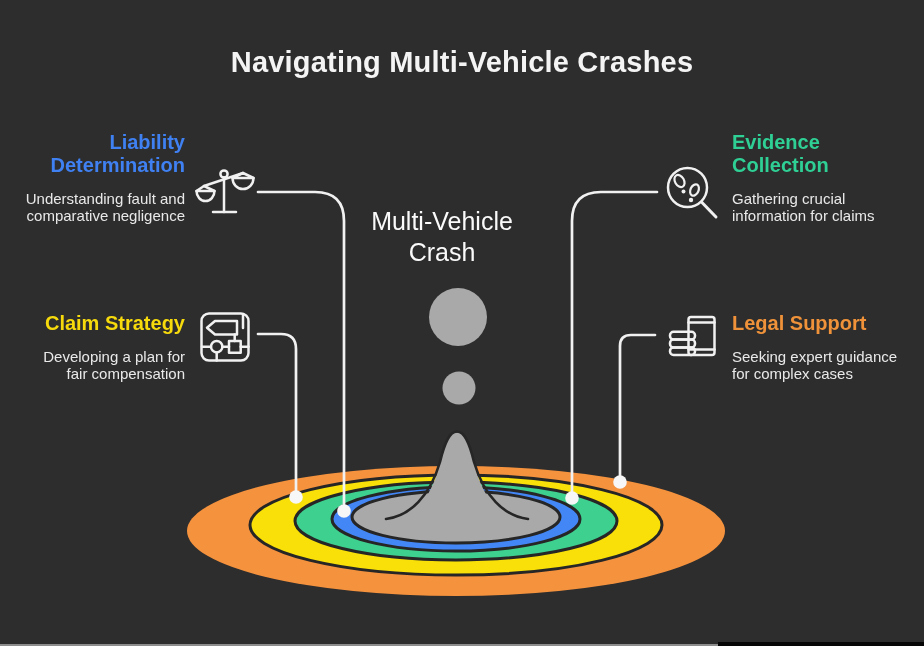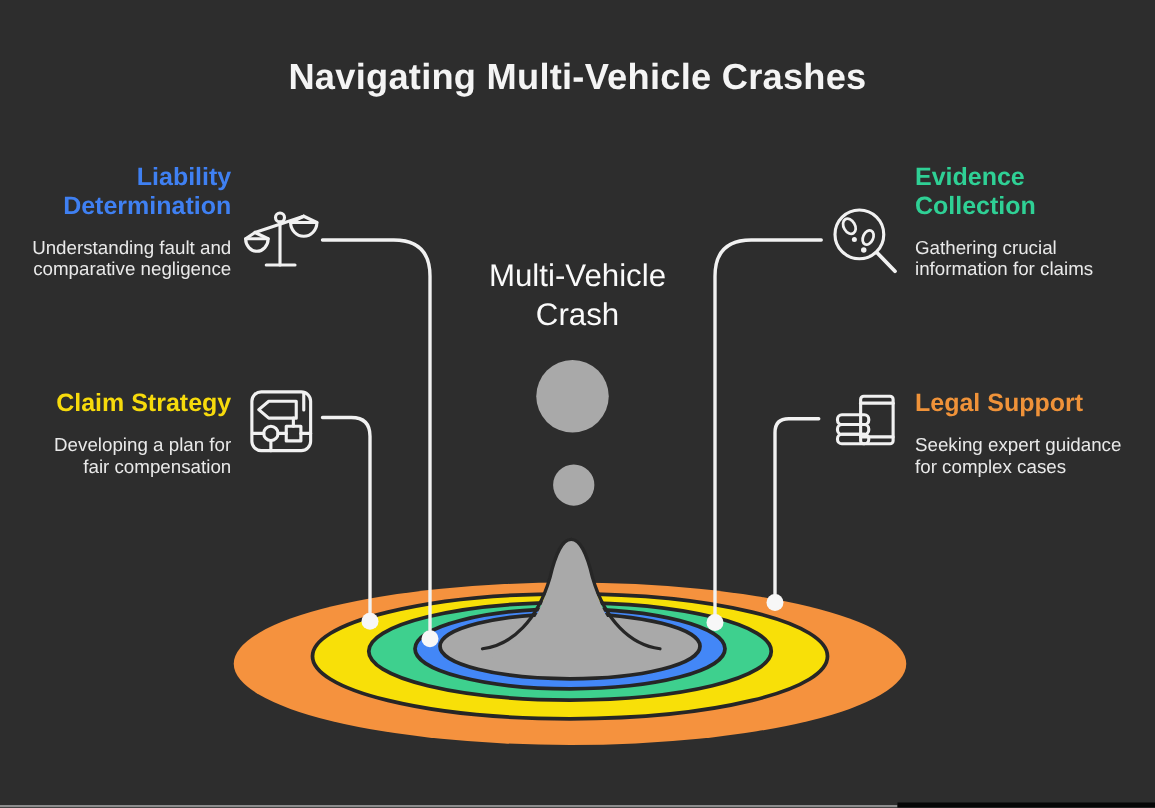--- a/index.html
+++ b/index.html
@@ -19,21 +19,21 @@
   .section{position:absolute;z-index:3;}
   .sec-heading{font-size:20px;font-weight:bold;line-height:23px;white-space:pre-line;}
   .sec-desc{margin-top:13px;font-size:15px;line-height:17px;color:#e9e9e9;white-space:pre-line;}
   .align-right{text-align:right;}
   .pos-liability{top:131px;right:739px;width:210px;}
   .pos-claim{top:312px;right:739px;width:210px;}
   .pos-evidence{top:131px;left:732px;width:195px;}
   .pos-legal{top:312px;left:732px;width:200px;}
 
   .center-label{
-    position:absolute;top:206px;left:312px;width:300px;text-align:center;
+    position:absolute;top:206px;left:292px;width:300px;text-align:center;
     font-size:25px;font-weight:normal;color:#fafafa;line-height:31px;
     white-space:pre-line;z-index:3;
   }
 
   .icon-svg{position:absolute;overflow:visible;z-index:3;}
   .icon-stroke{fill:none;stroke:#f1f1f1;stroke-width:2.5;stroke-linecap:round;stroke-linejoin:round;}
   .icon-fill{fill:#f1f1f1;stroke:none;}
 
   .ring{stroke:#262626;stroke-width:3;}
   .ring-outer{stroke:none;}

